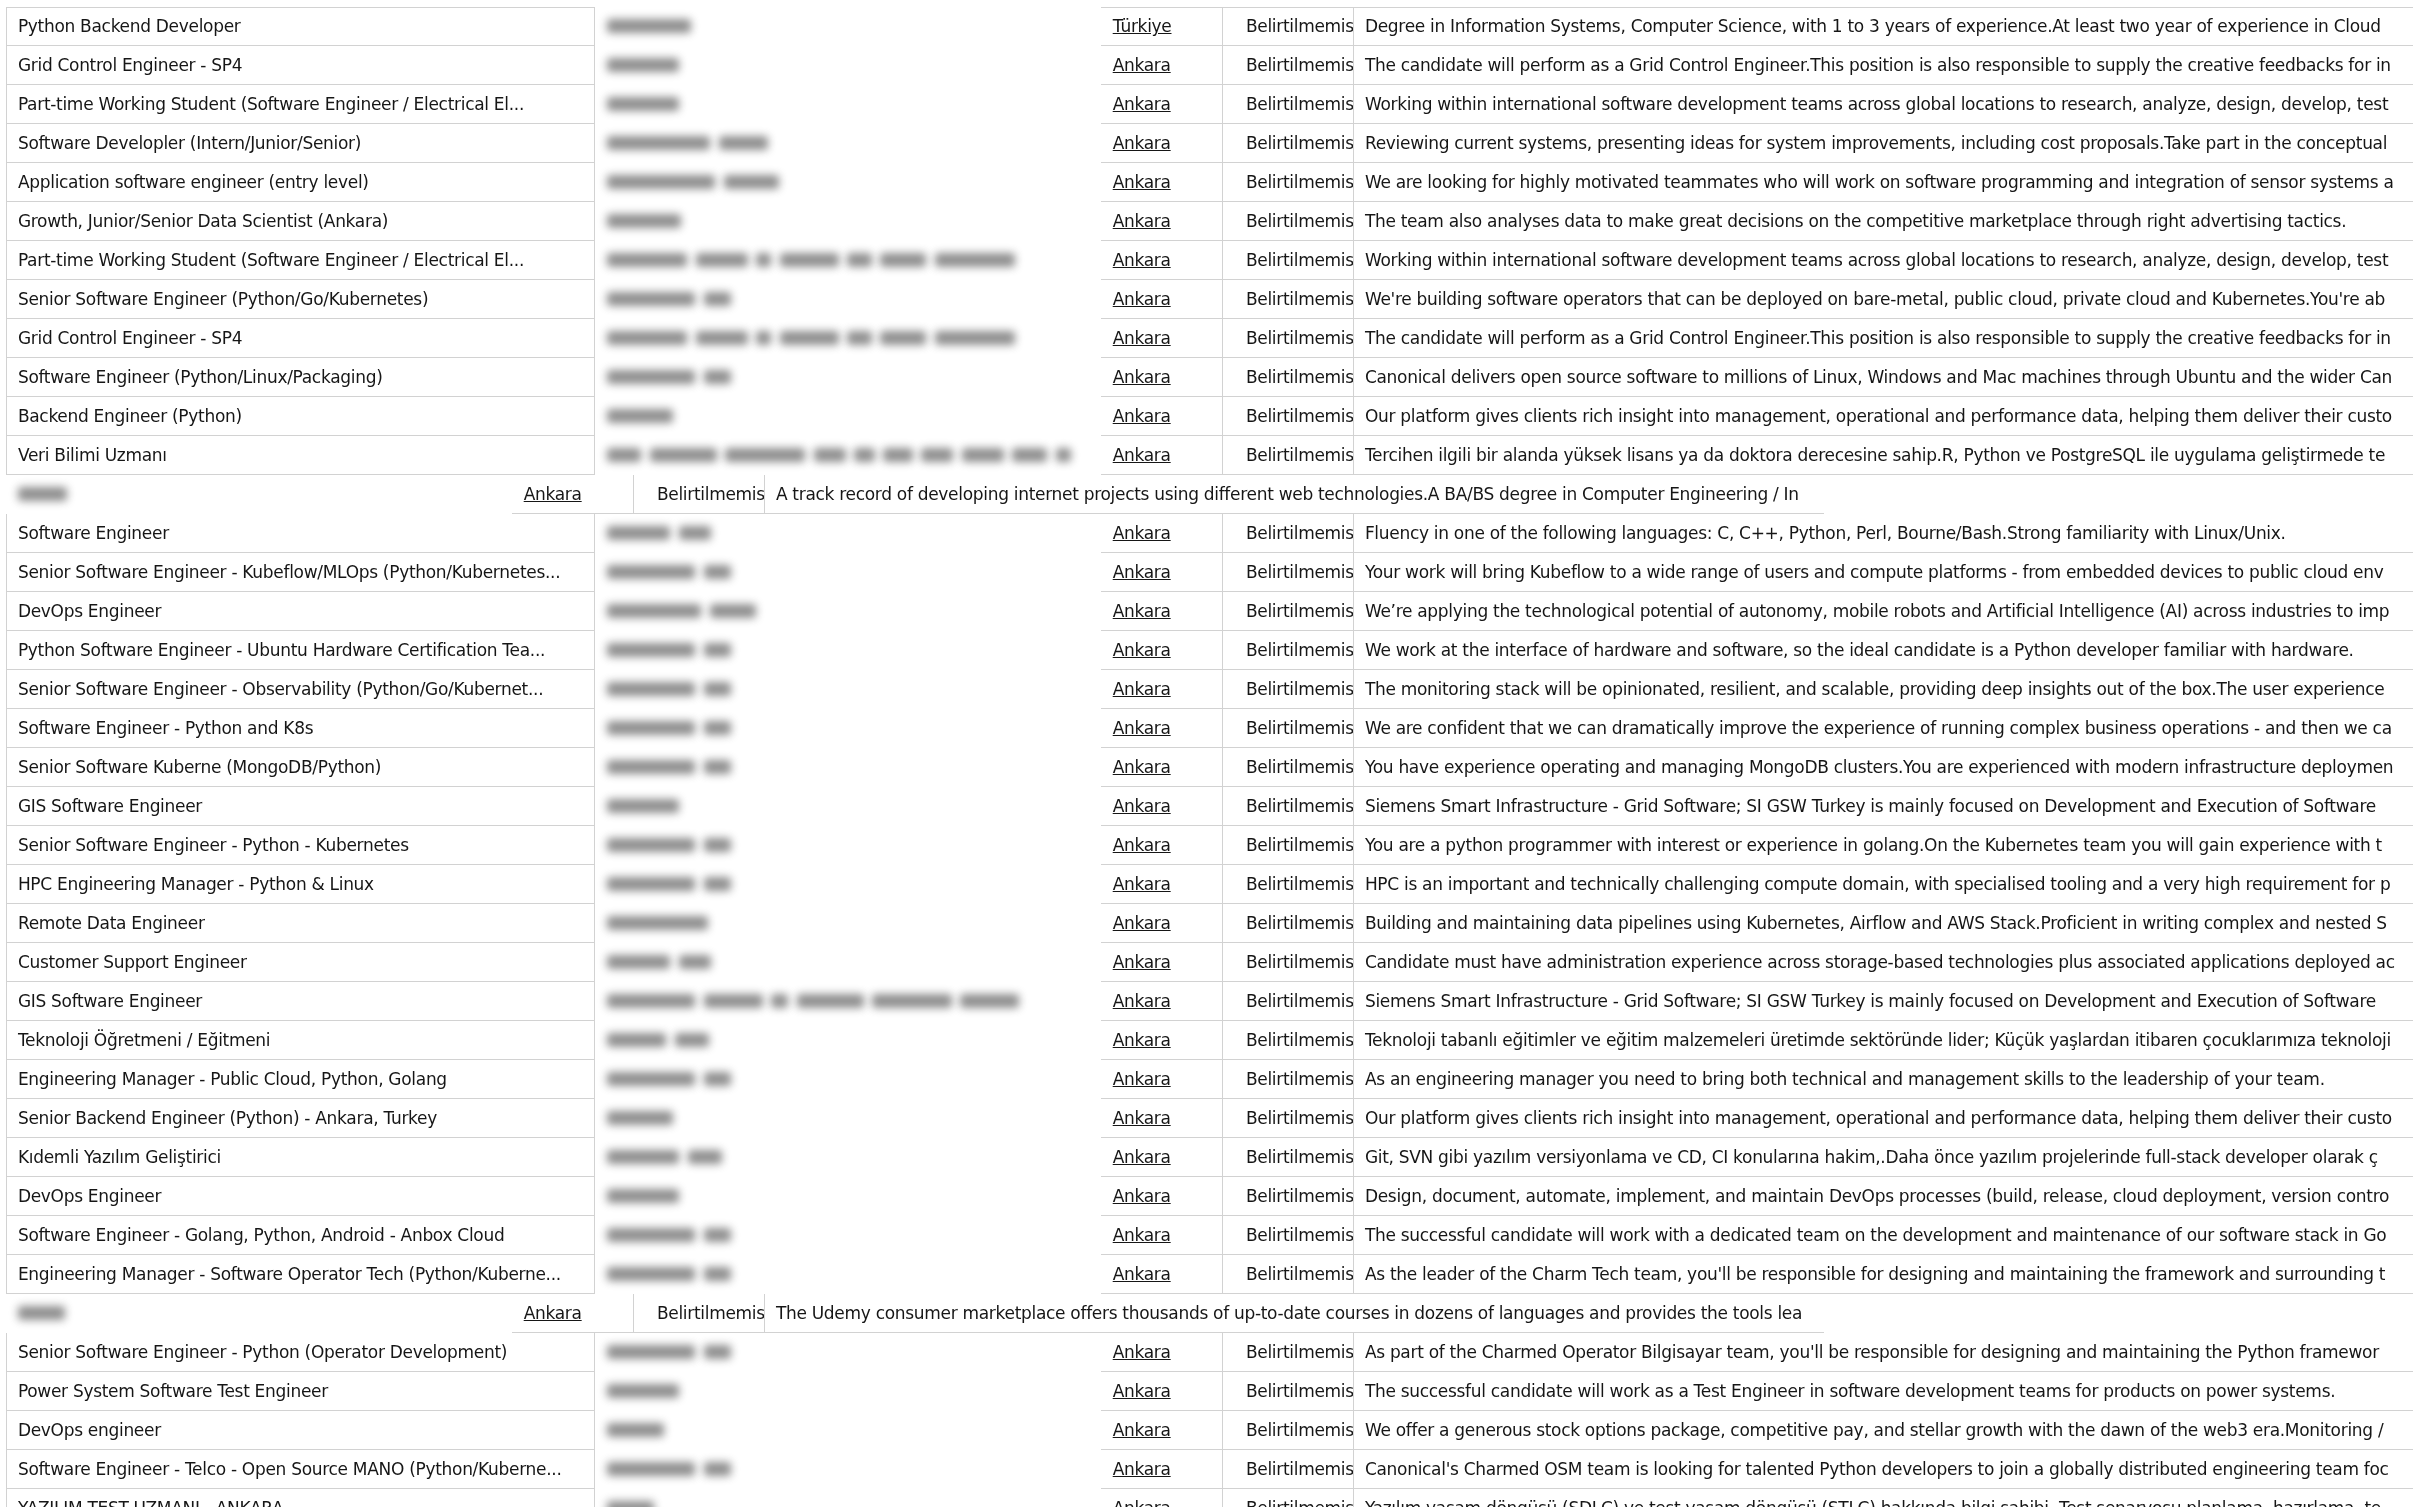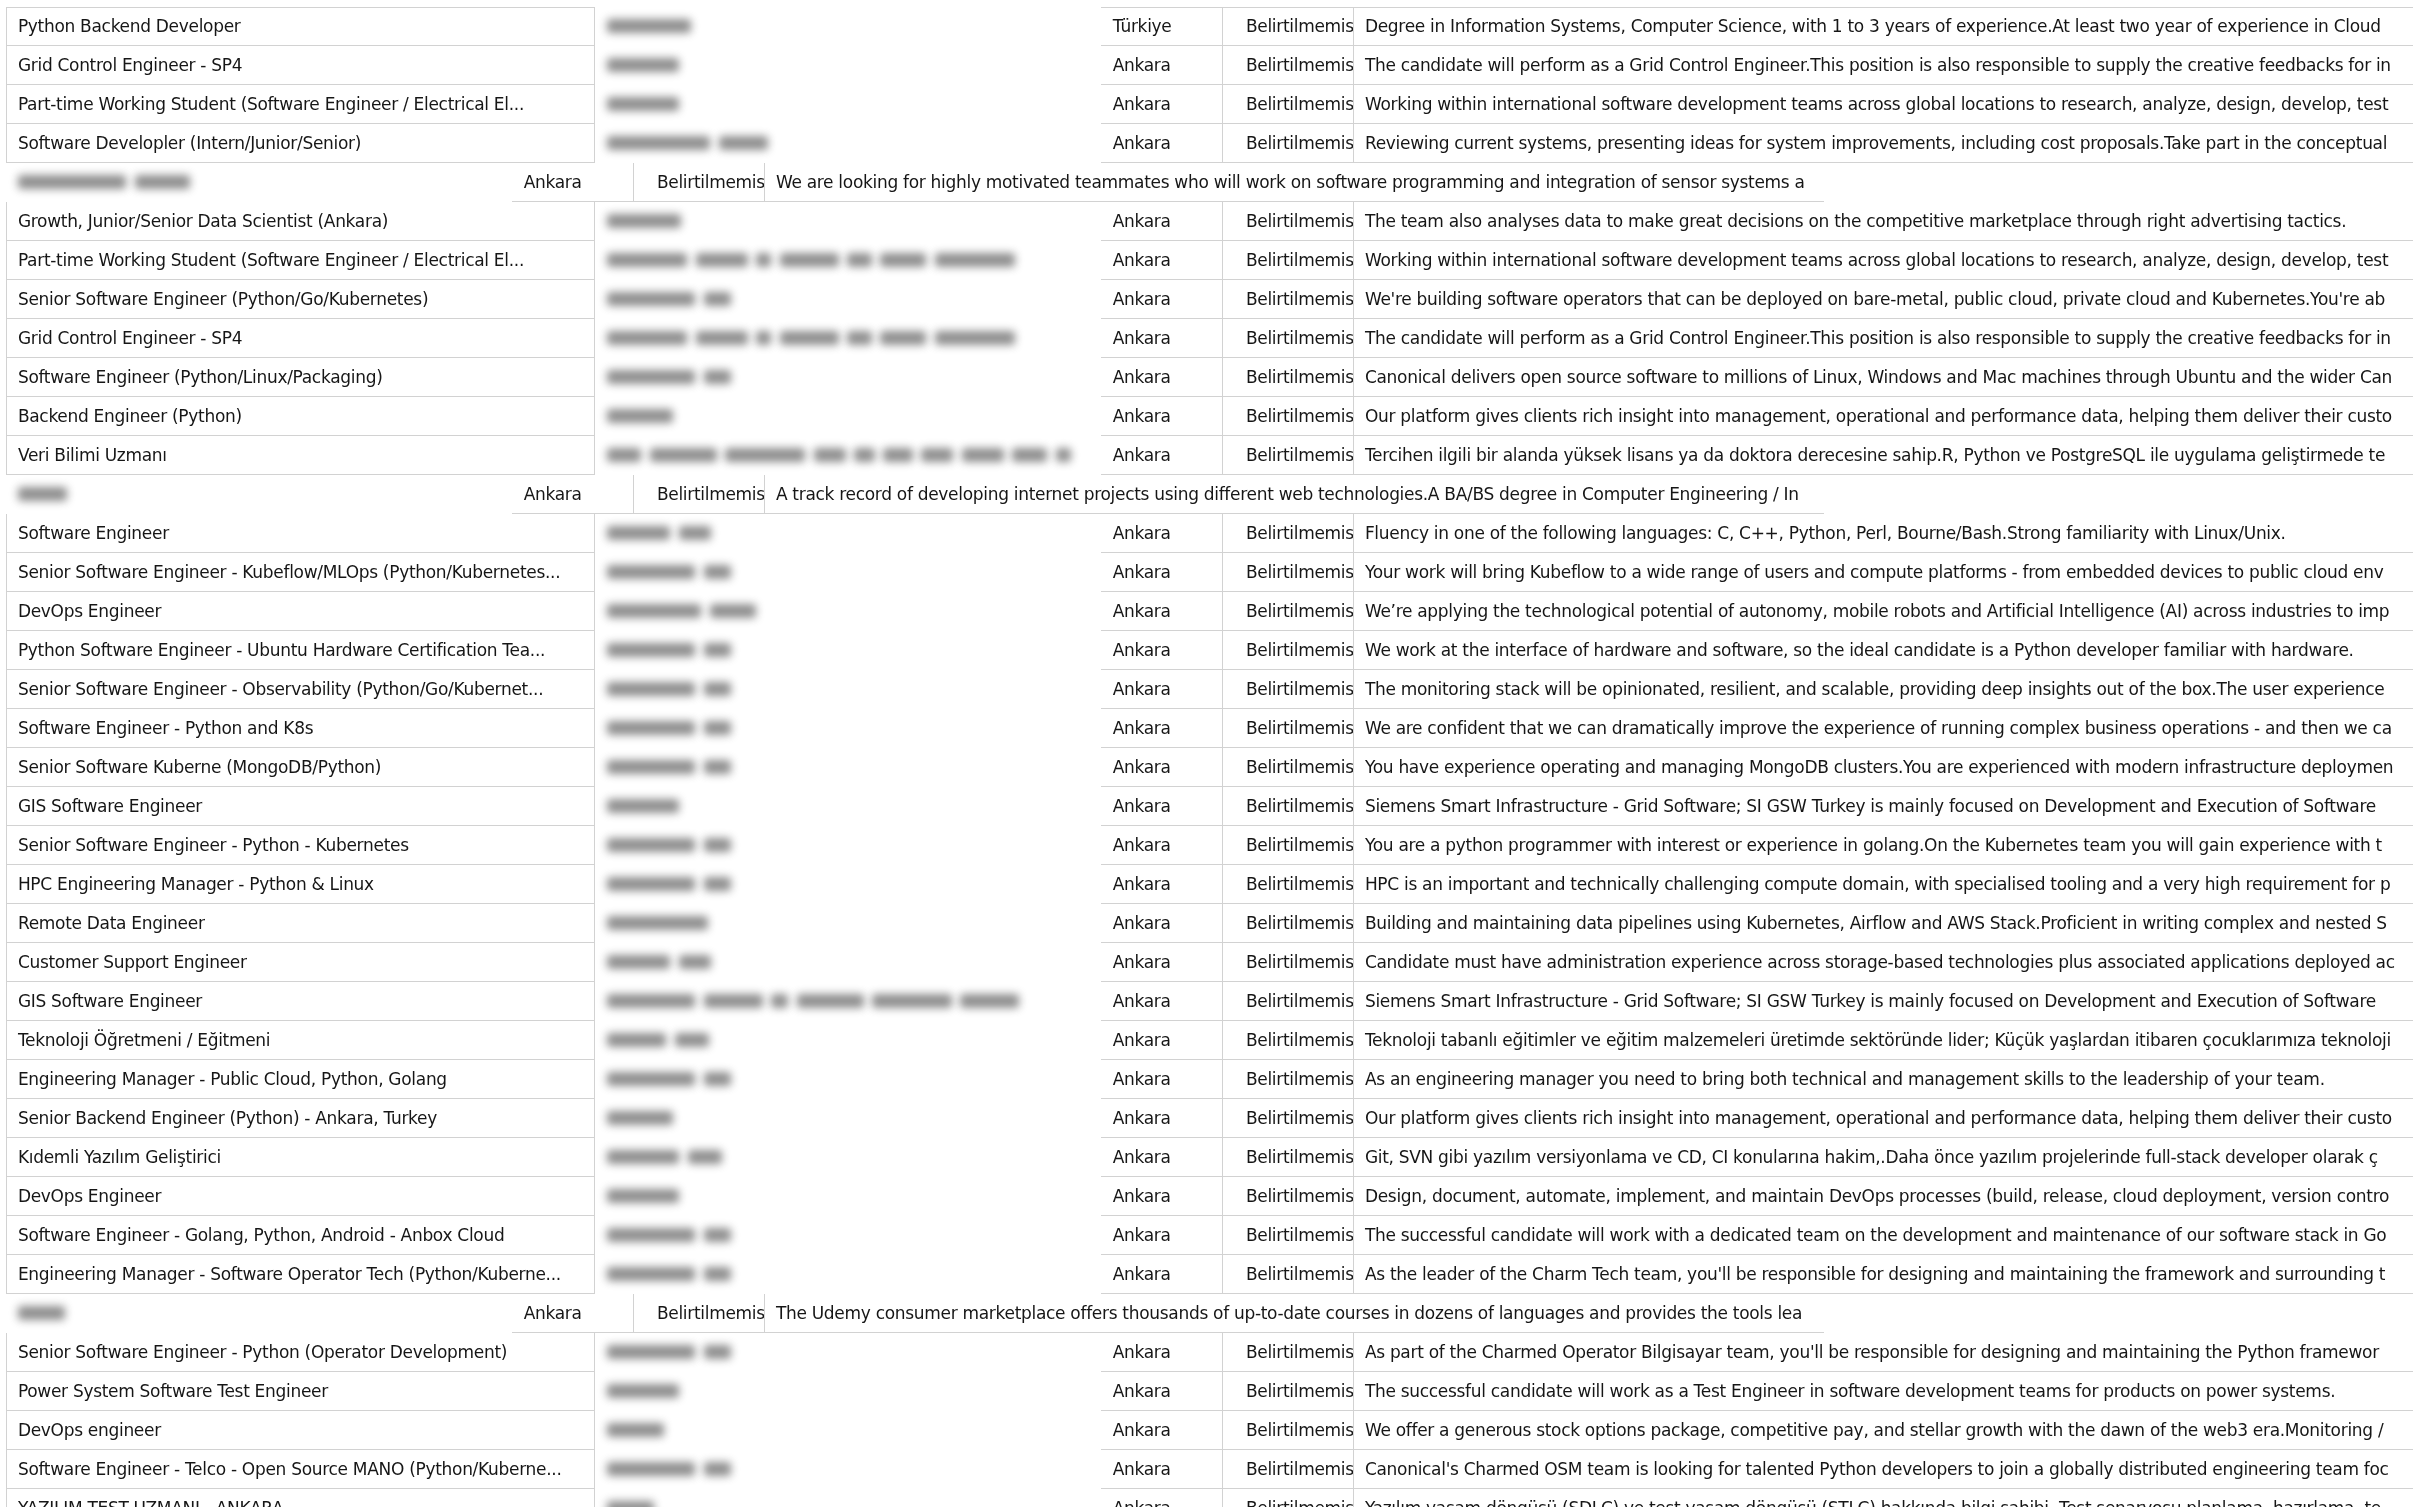--- a/index.html
+++ b/index.html
@@ -46,20 +46,21 @@
   }
   .cell.company {
     width: 506px;
     border-bottom: none;
     padding-left: 12.6px;
     gap: 8.4px;
   }
   .cell.loc {
     width: 121px;
     padding-left: 11.8px;
+    text-decoration: underline;
   }
   .cell.status {
     width: 131px;
     border-left: 0.8px solid #d2d2d2;
     padding-left: 23px;
   }
   .cell.desc {
     width: 1060px;
     border-left: 0.8px solid #d2d2d2;
     padding-left: 11px;
@@ -113,20 +114,21 @@
     <div class="cell company">
         <span class="blob" style="width: 103px;"></span>
         <span class="blob" style="width: 49px;"></span>
       </div>
     <div class="cell loc bordered">Ankara</div>
     <div class="cell status bordered">Belirtilmemis</div>
     <div class="cell desc bordered">Reviewing current systems, presenting ideas for system improvements, including cost proposals.Take part in the conceptual</div>
   </div>
 
   <div class="row">
+    <div class="cell title bordered">Application software engineer (entry level)</div>
     <div class="cell company">
         <span class="blob" style="width: 108px;"></span>
         <span class="blob" style="width: 55px;"></span>
       </div>
     <div class="cell loc bordered">Ankara</div>
     <div class="cell status bordered">Belirtilmemis</div>
     <div class="cell desc bordered">We are looking for highly motivated teammates who will work on software programming and integration of sensor systems a</div>
   </div>
 
   <div class="row">

